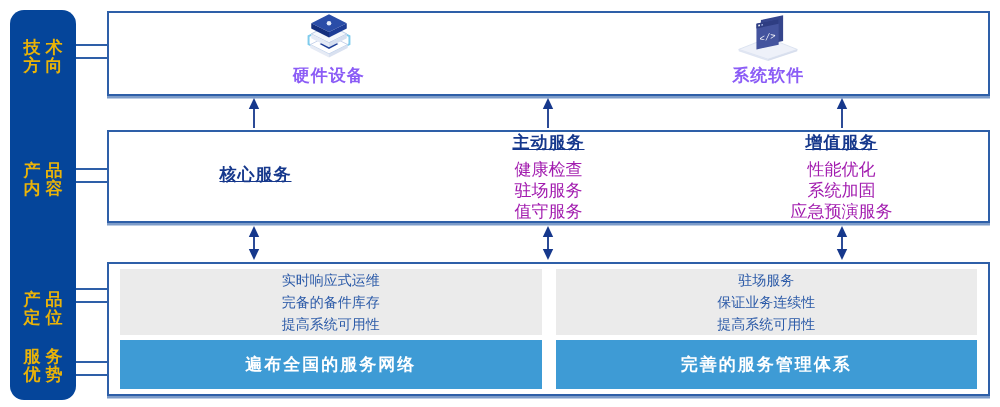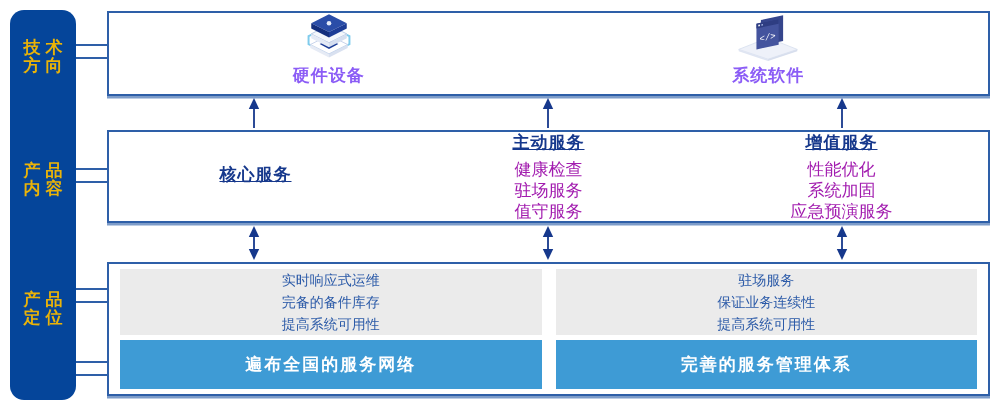--- a/index.html
+++ b/index.html
@@ -46,20 +46,24 @@
       <span>技术</span>
       <span>方向</span>
     </div>
     <div class="side-label lbl1">
       <span>产品</span>
       <span>内容</span>
     </div>
     <div class="side-label lbl2">
       <span>产品</span>
       <span>定位</span>
+    </div>
+    <div class="side-label lbl3">
+      <span>服务</span>
+      <span>优势</span>
     </div>
   </aside>
 
   <div class="connector" style="top:44px"></div>
   <div class="connector" style="top:57px"></div>
   <div class="connector" style="top:168px"></div>
   <div class="connector" style="top:181px"></div>
   <div class="connector" style="top:288px"></div>
   <div class="connector" style="top:301px"></div>
   <div class="connector" style="top:361px"></div>

